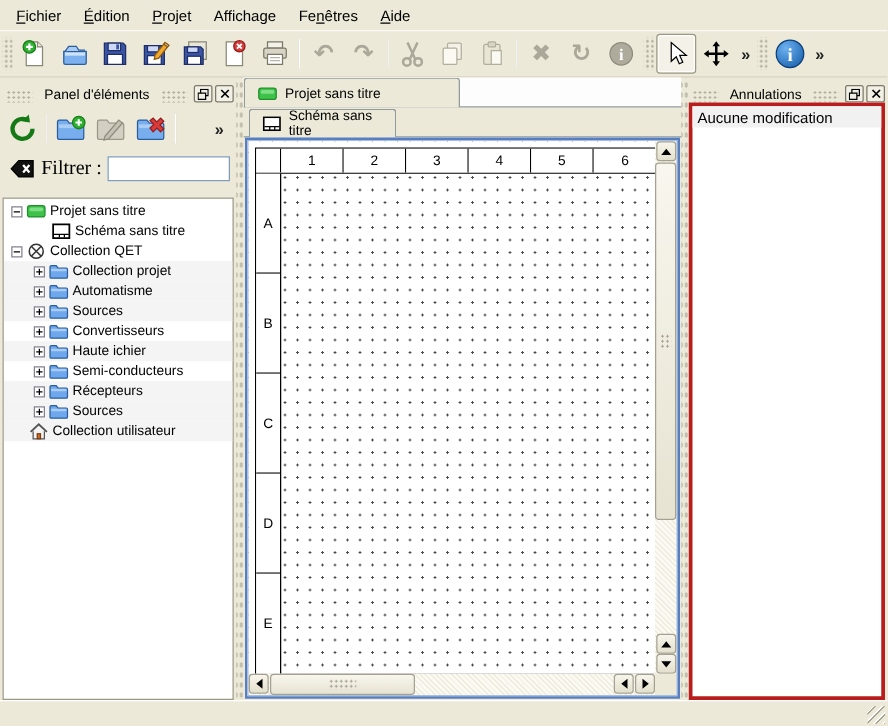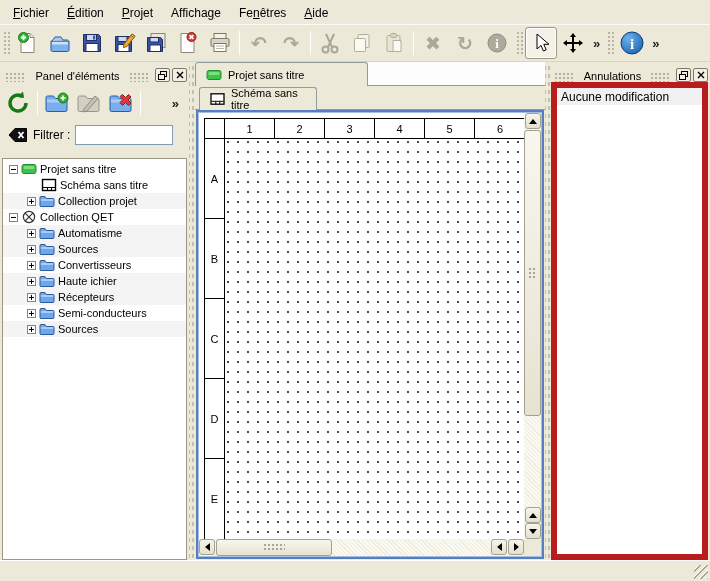--- a/index.html
+++ b/index.html
@@ -71,21 +71,21 @@
   .tri-up { width:0; height:0; border-left:4px solid transparent; border-right:4px solid transparent; border-bottom:5px solid #000; }
   .tri-down { width:0; height:0; border-left:4px solid transparent; border-right:4px solid transparent; border-top:5px solid #000; }
   .tri-left { width:0; height:0; border-top:4px solid transparent; border-bottom:4px solid transparent; border-right:5px solid #000; }
   .tri-right { width:0; height:0; border-top:4px solid transparent; border-bottom:4px solid transparent; border-left:5px solid #000; }
   .sb-thumb { position:absolute; background:linear-gradient(#f8f6ee,#e7e3d2); border:1px solid #a5a190; border-radius:3px; }
   .grip-v { position:absolute; left:3px; right:3px; top:50%; height:12px; margin-top:-6px; background-image:radial-gradient(#aaa695 1px, transparent 1.1px); background-size:4px 4px; }
   .grip-h { position:absolute; top:3px; bottom:3px; left:50%; width:22px; margin-left:-11px; background-image:radial-gradient(#aaa695 1px, transparent 1.1px); background-size:4px 4px; }
 
   
   .right-dock { position:absolute; left:551px; top:62px; right:0; bottom:21px; padding:2px 2px 0 0; }
-  .undo-list { position:absolute; left:0; right:2px; top:20px; bottom:0; border:6px solid #b91c1c; background:#fff; }
+  .undo-list { position:absolute; left:0; right:2px; top:20px; bottom:0; border:3px solid #b91c1c; background:#fff; }
   .undo-item { height:17px; background:#f1f1f1; display:flex; align-items:center; padding:0 4px; font-size:12px; }
 
   
   .statusbar { position:absolute; left:0; bottom:0; width:710px; height:21px; background:#ece9d8; border-top:1px solid #fff; }
   .size-grip { position:absolute; right:2px; bottom:2px; width:14px; height:14px; background:repeating-linear-gradient(135deg, transparent 0 3px, #fff 3px 4px, #a8a48f 4px 5px); }
 </style>
 </head>
 <body>
 
 <div id="app">
@@ -340,21 +340,21 @@
       <span class="chev" style="margin-left:auto; margin-right:4px;">»</span>
     </div>
 
     <div class="filter-row">
       <span>
         <svg width="20" height="16" viewBox="0 0 20 16">
             <path d="M7 1.5h11.5v13H7L1 8z" fill="#111" stroke="#000"></path>
             <path d="M10.5 5l5 6M15.5 5l-5 6" stroke="#fff" stroke-width="1.8"></path>
           </svg>
         </span>
-      <span style="font-size:12px;">Filtrer :</span>
+      <span style="font-size:16px;font-family:Liberation Serif, serif;">Filtrer :</span>
       <input class="filter-input" value="" style="">
     </div>
 
     <div class="tree">
       <div class="tree-row indent0">
         <span class="expander"></span>
         <span class="tree-icon">
             <svg width="16" height="14" viewBox="0 0 16 14">
               <rect x="1" y="2.5" width="14" height="9" rx="2" fill="#3fc24a" stroke="#1f8f2a"></rect>
               <rect x="2.5" y="4" width="11" height="3" rx="1.5" fill="#7ddf85"></rect>
@@ -366,48 +366,48 @@
         <span class="noexp"></span>
         <span class="tree-icon">
             <svg width="16" height="14" viewBox="0 0 16 14">
               <rect x="1.5" y="1.5" width="13" height="11" fill="#fff" stroke="#000" stroke-width="1.4"></rect>
               <path d="M2 9.5h12" stroke="#000"></path>
               <path d="M6.5 9.5V12M10.5 9.5V12" stroke="#000"></path>
             </svg>
           </span>
         <span>Schéma sans titre</span>
       </div>
-      <div class="tree-row indent1 alt">
-        <span class="expander plus"></span>
-        <span class="tree-icon">
-            <svg width="16" height="14" viewBox="0 0 16 14">
-              <path d="M1 3.5Q1 2.5 2 2.5h4l1.5 2H14q1 0 1 1v6q0 1-1 1H2q-1 0-1-1z" fill="#6ea7ec" stroke="#2a5d9e"></path>
-              <rect x="1.8" y="5" width="12.4" height="2" fill="#a9ccf5"></rect>
-            </svg>
-          </span>
-        <span>Collection projet</span>
-      </div>
       <div class="tree-row indent0">
         <span class="expander"></span>
         <span class="tree-icon">
             <svg width="16" height="14" viewBox="0 0 16 14">
               <circle cx="8" cy="7" r="5.6" fill="#fdfdfd" stroke="#333" stroke-width="1.2"></circle>
               <path d="M4.2 3.2l7.6 7.6M11.8 3.2l-7.6 7.6" stroke="#333" stroke-width="1.2"></path>
             </svg>
           </span>
         <span>Collection QET</span>
       </div>
       <div class="tree-row indent1 alt">
         <span class="expander plus"></span>
         <span class="tree-icon">
             <svg width="16" height="14" viewBox="0 0 16 14">
               <path d="M1 3.5Q1 2.5 2 2.5h4l1.5 2H14q1 0 1 1v6q0 1-1 1H2q-1 0-1-1z" fill="#6ea7ec" stroke="#2a5d9e"></path>
               <rect x="1.8" y="5" width="12.4" height="2" fill="#a9ccf5"></rect>
             </svg>
           </span>
+        <span>Collection projet</span>
+      </div>
+      <div class="tree-row indent1 alt">
+        <span class="expander plus"></span>
+        <span class="tree-icon">
+            <svg width="16" height="14" viewBox="0 0 16 14">
+              <path d="M1 3.5Q1 2.5 2 2.5h4l1.5 2H14q1 0 1 1v6q0 1-1 1H2q-1 0-1-1z" fill="#6ea7ec" stroke="#2a5d9e"></path>
+              <rect x="1.8" y="5" width="12.4" height="2" fill="#a9ccf5"></rect>
+            </svg>
+          </span>
         <span>Automatisme</span>
       </div>
       <div class="tree-row indent1 alt">
         <span class="expander plus"></span>
         <span class="tree-icon">
             <svg width="16" height="14" viewBox="0 0 16 14">
               <path d="M1 3.5Q1 2.5 2 2.5h4l1.5 2H14q1 0 1 1v6q0 1-1 1H2q-1 0-1-1z" fill="#6ea7ec" stroke="#2a5d9e"></path>
               <rect x="1.8" y="5" width="12.4" height="2" fill="#a9ccf5"></rect>
             </svg>
           </span>
@@ -426,49 +426,60 @@
       <div class="tree-row indent1 alt">
         <span class="expander plus"></span>
         <span class="tree-icon">
             <svg width="16" height="14" viewBox="0 0 16 14">
               <path d="M1 3.5Q1 2.5 2 2.5h4l1.5 2H14q1 0 1 1v6q0 1-1 1H2q-1 0-1-1z" fill="#6ea7ec" stroke="#2a5d9e"></path>
               <rect x="1.8" y="5" width="12.4" height="2" fill="#a9ccf5"></rect>
             </svg>
           </span>
         <span>Haute ichier</span>
       </div>
+      <div class="tree-row indent1">
+        <span class="expander plus"></span>
+        <span class="tree-icon">
+            <svg width="16" height="14" viewBox="0 0 16 14">
+              <path d="M1 3.5Q1 2.5 2 2.5h4l1.5 2H14q1 0 1 1v6q0 1-1 1H2q-1 0-1-1z" fill="#6ea7ec" stroke="#2a5d9e"></path>
+              <rect x="1.8" y="5" width="12.4" height="2" fill="#a9ccf5"></rect>
+            </svg>
+          </span>
+        <span>Semi-conducteurs</span>
+      </div>
       <div class="tree-row indent1 alt">
         <span class="expander plus"></span>
         <span class="tree-icon">
             <svg width="16" height="14" viewBox="0 0 16 14">
               <path d="M1 3.5Q1 2.5 2 2.5h4l1.5 2H14q1 0 1 1v6q0 1-1 1H2q-1 0-1-1z" fill="#6ea7ec" stroke="#2a5d9e"></path>
               <rect x="1.8" y="5" width="12.4" height="2" fill="#a9ccf5"></rect>
             </svg>
           </span>
         <span>Récepteurs</span>
       </div>
-      <div class="tree-row indent1">
-        <span class="expander plus"></span>
-        <span class="tree-icon">
-            <svg width="16" height="14" viewBox="0 0 16 14">
-              <path d="M1 3.5Q1 2.5 2 2.5h4l1.5 2H14q1 0 1 1v6q0 1-1 1H2q-1 0-1-1z" fill="#6ea7ec" stroke="#2a5d9e"></path>
-              <rect x="1.8" y="5" width="12.4" height="2" fill="#a9ccf5"></rect>
-            </svg>
-          </span>
-        <span>Semi-conducteurs</span>
-      </div>
       <div class="tree-row indent1 alt">
         <span class="expander plus"></span>
         <span class="tree-icon">
             <svg width="16" height="14" viewBox="0 0 16 14">
               <path d="M1 3.5Q1 2.5 2 2.5h4l1.5 2H14q1 0 1 1v6q0 1-1 1H2q-1 0-1-1z" fill="#6ea7ec" stroke="#2a5d9e"></path>
               <rect x="1.8" y="5" width="12.4" height="2" fill="#a9ccf5"></rect>
             </svg>
           </span>
         <span>Sources</span>
+      </div>
+      <div class="tree-row indent0 alt">
+        <span class="noexp"></span>
+        <span class="tree-icon">
+            <svg width="16" height="14" viewBox="0 0 16 14">
+              <path d="M1.5 7.5L8 1.5l6.5 6" fill="none" stroke="#555" stroke-width="1.6"></path>
+              <path d="M3.5 7v6h9V7" fill="#f3f3f3" stroke="#555"></path>
+              <rect x="6.8" y="9" width="2.6" height="4" fill="#c96a2a" stroke="#7c3d12"></rect>
+            </svg>
+          </span>
+        <span>Collection utilisateur</span>
       </div>
     </div>
   </div>
 
   <div class="splitter-v" style="left:189px;"></div>
 
   <div class="center-dock">
     <div class="tabbar1">
       <div class="tab" style="left:0; width:173px;">
         <span>

